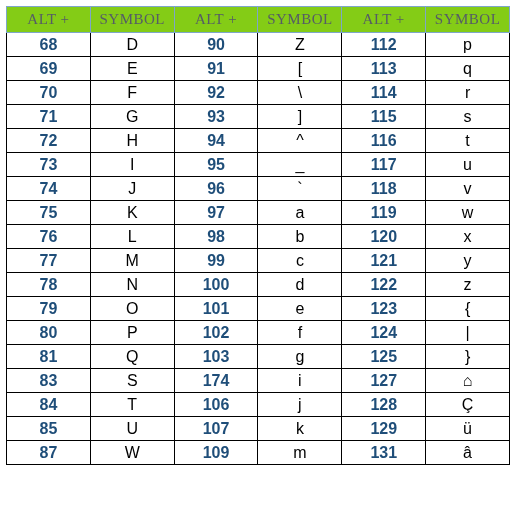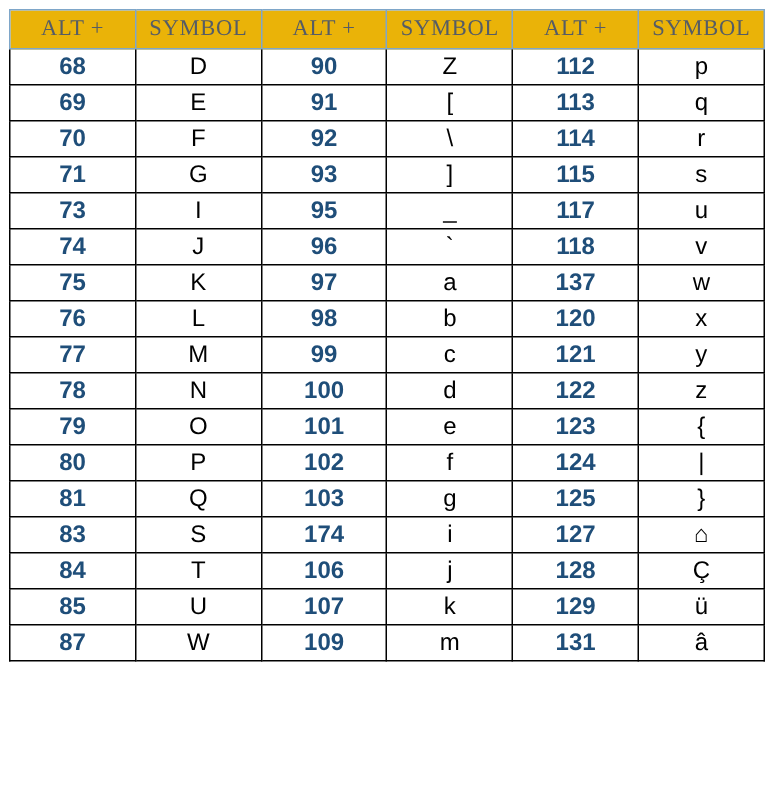--- a/index.html
+++ b/index.html
@@ -11,21 +11,21 @@
   .wrap {
     width: 504px;
   }
   table {
     border-collapse: collapse;
     width: 100%;
     table-layout: fixed;
   }
   th {
     font-family: "Comic Sans MS", "Segoe Script", cursive;
-    background: #eab308;
+    background: #84cc16;
     color: #555c66;
     font-weight: normal;
     font-size: 15px;
     letter-spacing: 0.5px;
     padding: 4px 2px;
     border: 1px solid #7ea6c9;
   }
   td {
     padding: 1px 2px;
     border: 1px solid #000000;
@@ -84,41 +84,49 @@
         </tr>
         <tr>
           <td class="alt">71</td>
           <td>G</td>
           <td class="alt">93</td>
           <td>]</td>
           <td class="alt">115</td>
           <td>s</td>
         </tr>
         <tr>
+          <td class="alt">72</td>
+          <td>H</td>
+          <td class="alt">94</td>
+          <td>^</td>
+          <td class="alt">116</td>
+          <td>t</td>
+        </tr>
+        <tr>
           <td class="alt">73</td>
           <td>I</td>
           <td class="alt">95</td>
           <td>_</td>
           <td class="alt">117</td>
           <td>u</td>
         </tr>
         <tr>
           <td class="alt">74</td>
           <td>J</td>
           <td class="alt">96</td>
           <td>`</td>
           <td class="alt">118</td>
           <td>v</td>
         </tr>
         <tr>
           <td class="alt">75</td>
           <td>K</td>
           <td class="alt">97</td>
           <td>a</td>
-          <td class="alt">137</td>
+          <td class="alt">119</td>
           <td>w</td>
         </tr>
         <tr>
           <td class="alt">76</td>
           <td>L</td>
           <td class="alt">98</td>
           <td>b</td>
           <td class="alt">120</td>
           <td>x</td>
         </tr>

